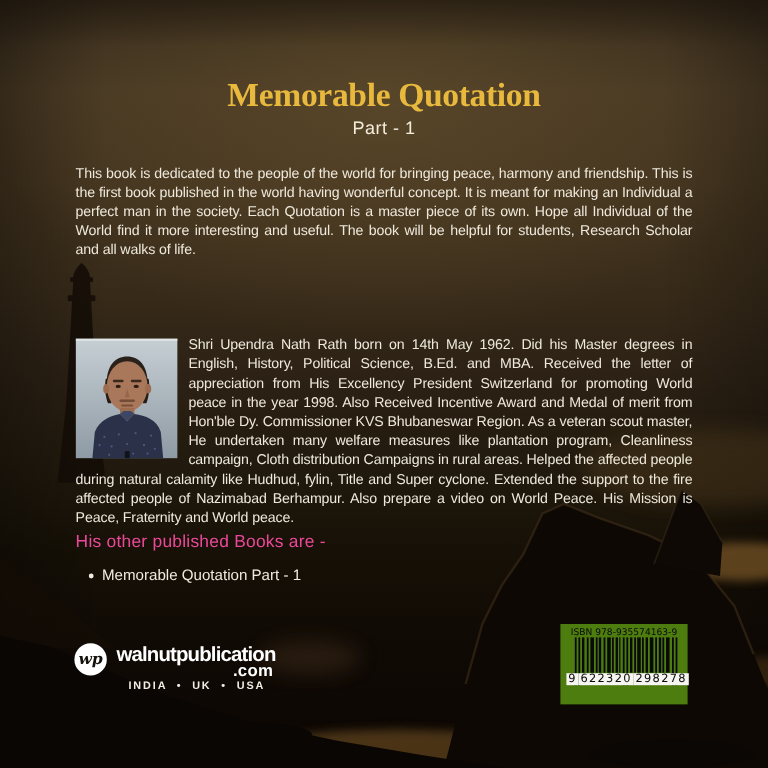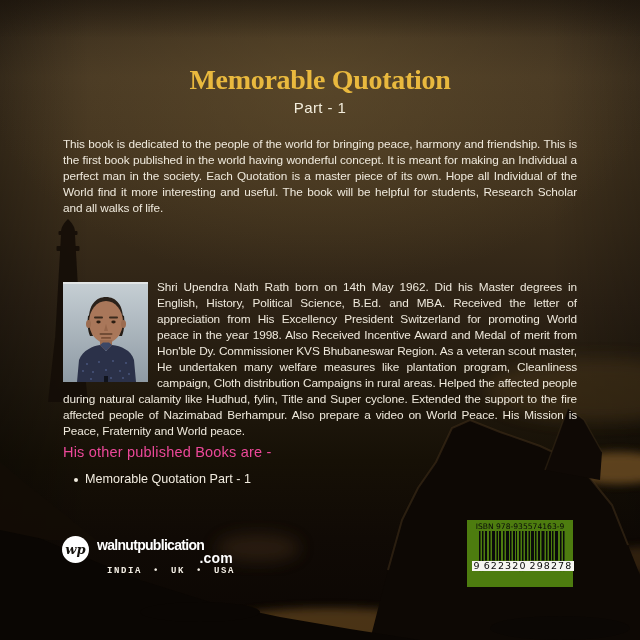--- a/index.html
+++ b/index.html
@@ -35,25 +35,25 @@
   .books-list li{position:relative;padding-left:22px;font-size:12.6px;line-height:18.5px;color:#f1ebdf;}
   .books-list li::before{content:"";position:absolute;left:11px;top:7.5px;width:4px;height:4px;
        border-radius:50%;background:#f1ebdf;}
   
   .publisher{position:absolute;left:62px;top:535px;z-index:2;display:flex;align-items:flex-start;gap:8px;}
   .logo-circle{width:27px;height:27px;border-radius:50%;background:#ffffff;color:#14110d;
        display:flex;align-items:center;justify-content:center;
        font-family:"DejaVu Serif",serif;font-style:italic;font-weight:700;font-size:13px;
        transform:none;flex:0 0 auto;margin-top:1px;}
   .logo-text{margin-top:3px;}
-  .wordmark{display:block;font-weight:700;font-size:14px;line-height:15px;
+  .wordmark{display:block;font-weight:700;font-size:17px;line-height:15px;
        letter-spacing:-0.7px;color:#ffffff;white-space:nowrap;}
   .dotcom{display:block;text-align:right;font-weight:700;font-size:14px;line-height:8px;
        color:#ffffff;letter-spacing:0.2px;padding-right:2px;margin-top:1px;}
-  .countries{margin-top:4px;padding-left:10px;font-family:Liberation Mono, monospace;font-weight:700;
+  .countries{margin-top:4px;padding-left:10px;font-family:Liberation Sans, sans-serif;font-weight:700;
        font-size:9px;letter-spacing:1.6px;word-spacing:4px;color:#f3eee4;white-space:nowrap;}
   
   .barcode{position:absolute;left:467px;top:520px;width:106px;height:67px;z-index:2;
        background:#4d7c0f;box-sizing:border-box;padding:2px 5px 0;}
   .isbn-label{font-family:"DejaVu Sans",sans-serif;font-size:7.6px;line-height:9px;
        color:#0a0a0a;text-align:center;white-space:nowrap;letter-spacing:0;}
   .bars{display:block;width:96px;height:42px;margin:0 auto;}
   .digits{display:flex;justify-content:space-between;align-items:flex-end;
        margin-top:-12px;position:relative;font-family:"DejaVu Sans",sans-serif;
        font-size:9.5px;line-height:10px;color:#0a0a0a;}

